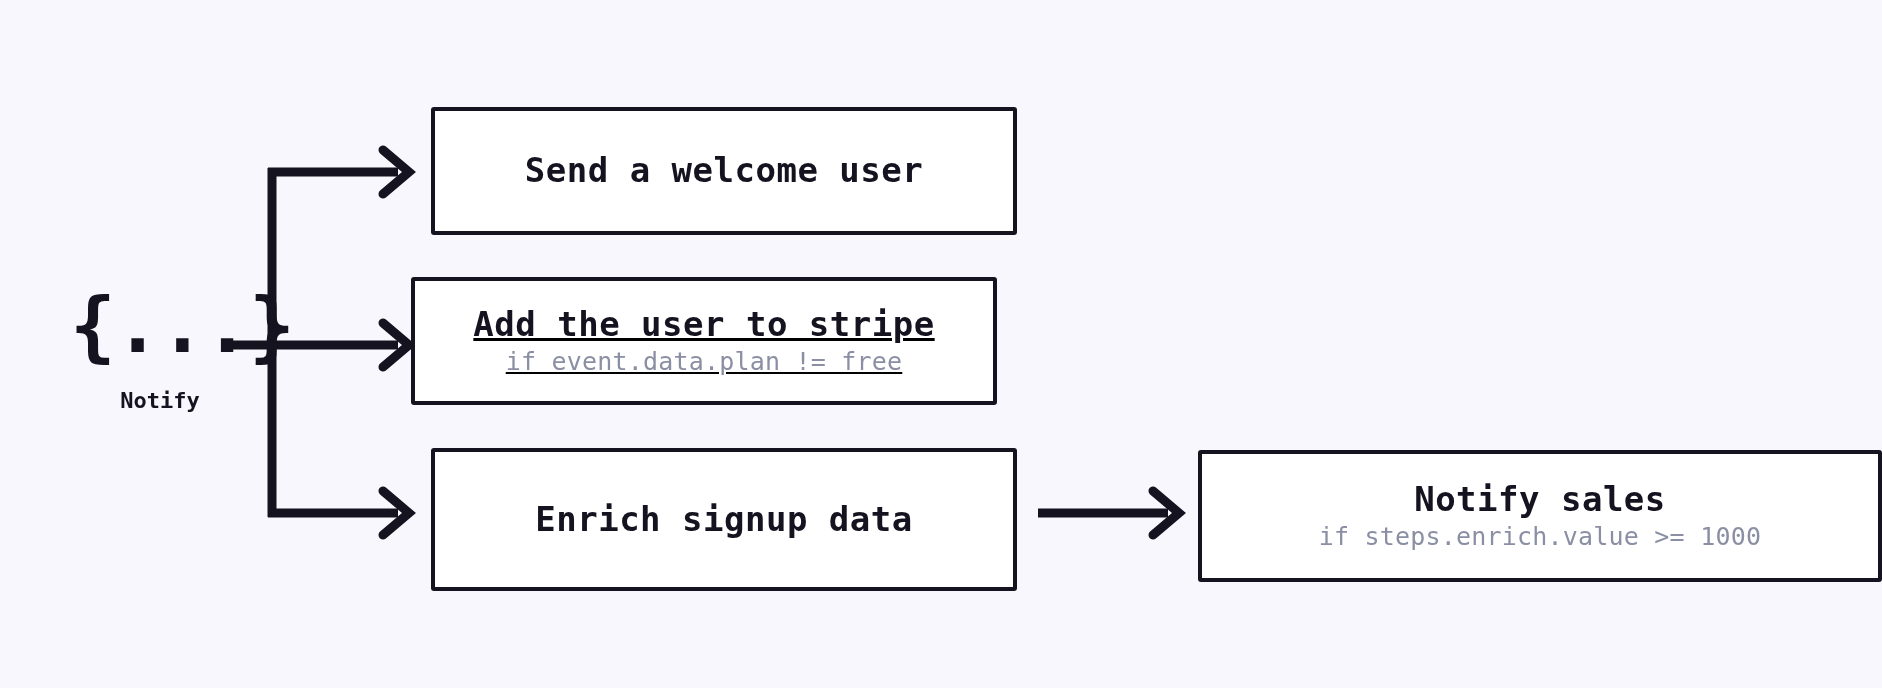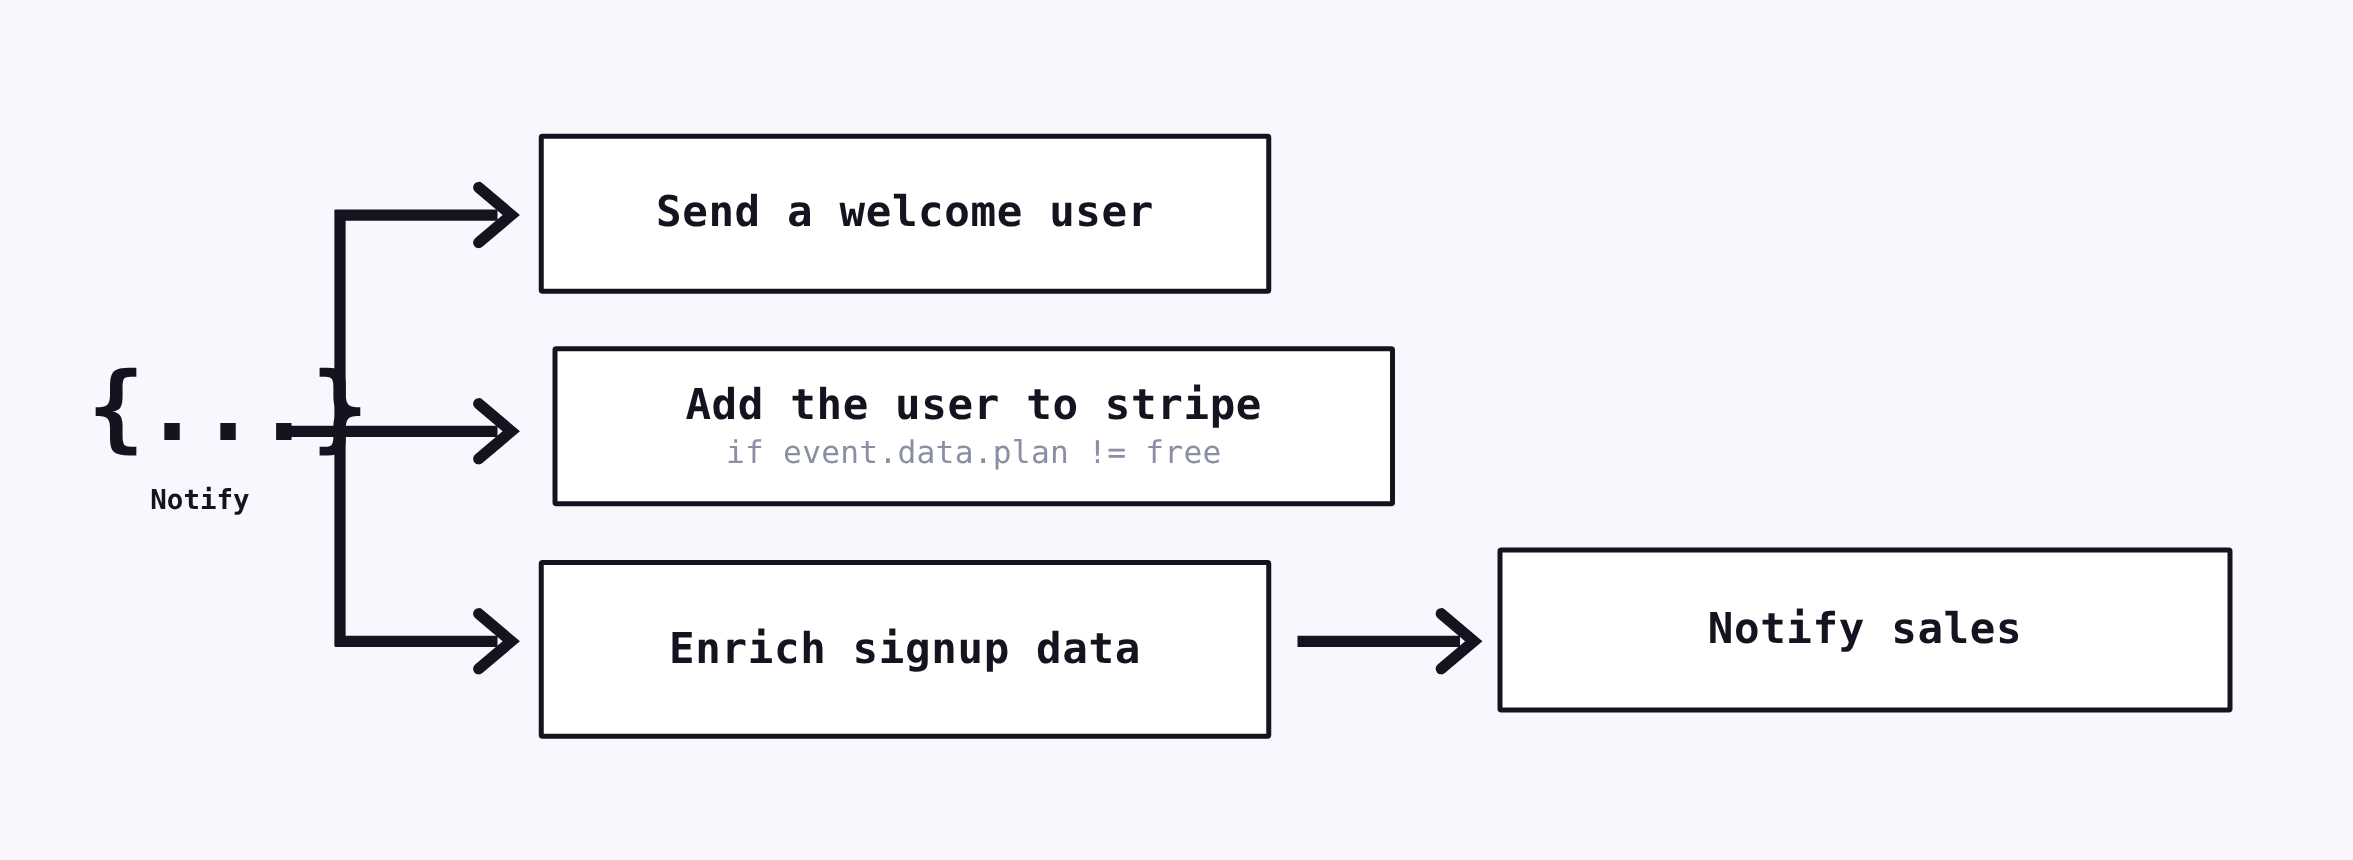--- a/index.html
+++ b/index.html
@@ -83,23 +83,23 @@
     font-weight: normal;
     color: #8b8fa3;
     line-height: 1.15;
     margin-top: 4px;
     letter-spacing: 0.2px;
     white-space: nowrap;
   }
 
   
   #step-welcome-email { left: 431px; top: 107px;  width: 586px; height: 128px; }
-  #step-add-stripe    { left: 442px; top: 277px;  width: 674px; height: 128px; }
+  #step-add-stripe    { left: 411px; top: 277px;  width: 586px; height: 128px; text-decoration: underline; }
   #step-enrich-data   { left: 431px; top: 448px;  width: 586px; height: 143px; }
-  #step-notify-sales  { left: 1198px; top: 438px; width: 588px; height: 132px; }
+  #step-notify-sales  { left: 1198px; top: 450px; width: 684px; height: 132px; }
 </style>
 </head>
 <body>
 
 <div id="canvas">
 
   <svg id="wires" viewBox="0 0 1882 688" width="1882" height="688" xmlns="http://www.w3.org/2000/svg">
 
     <path d="M 222 345 L 276 345" stroke="#14131f" stroke-width="9" fill="none" stroke-linecap="butt"></path>
 
@@ -133,15 +133,16 @@
     <div class="step-subtitle">if event.data.plan != free</div>
   </div>
 
   <div class="step" id="step-enrich-data">
     <div class="step-title">Enrich signup data</div>
 
   </div>
 
   <div class="step" id="step-notify-sales">
     <div class="step-title">Notify sales</div>
+    <div class="step-subtitle">if steps.enrich.value &gt;= 1000</div>
   </div>
 
 </div>
 
 </body></html>

